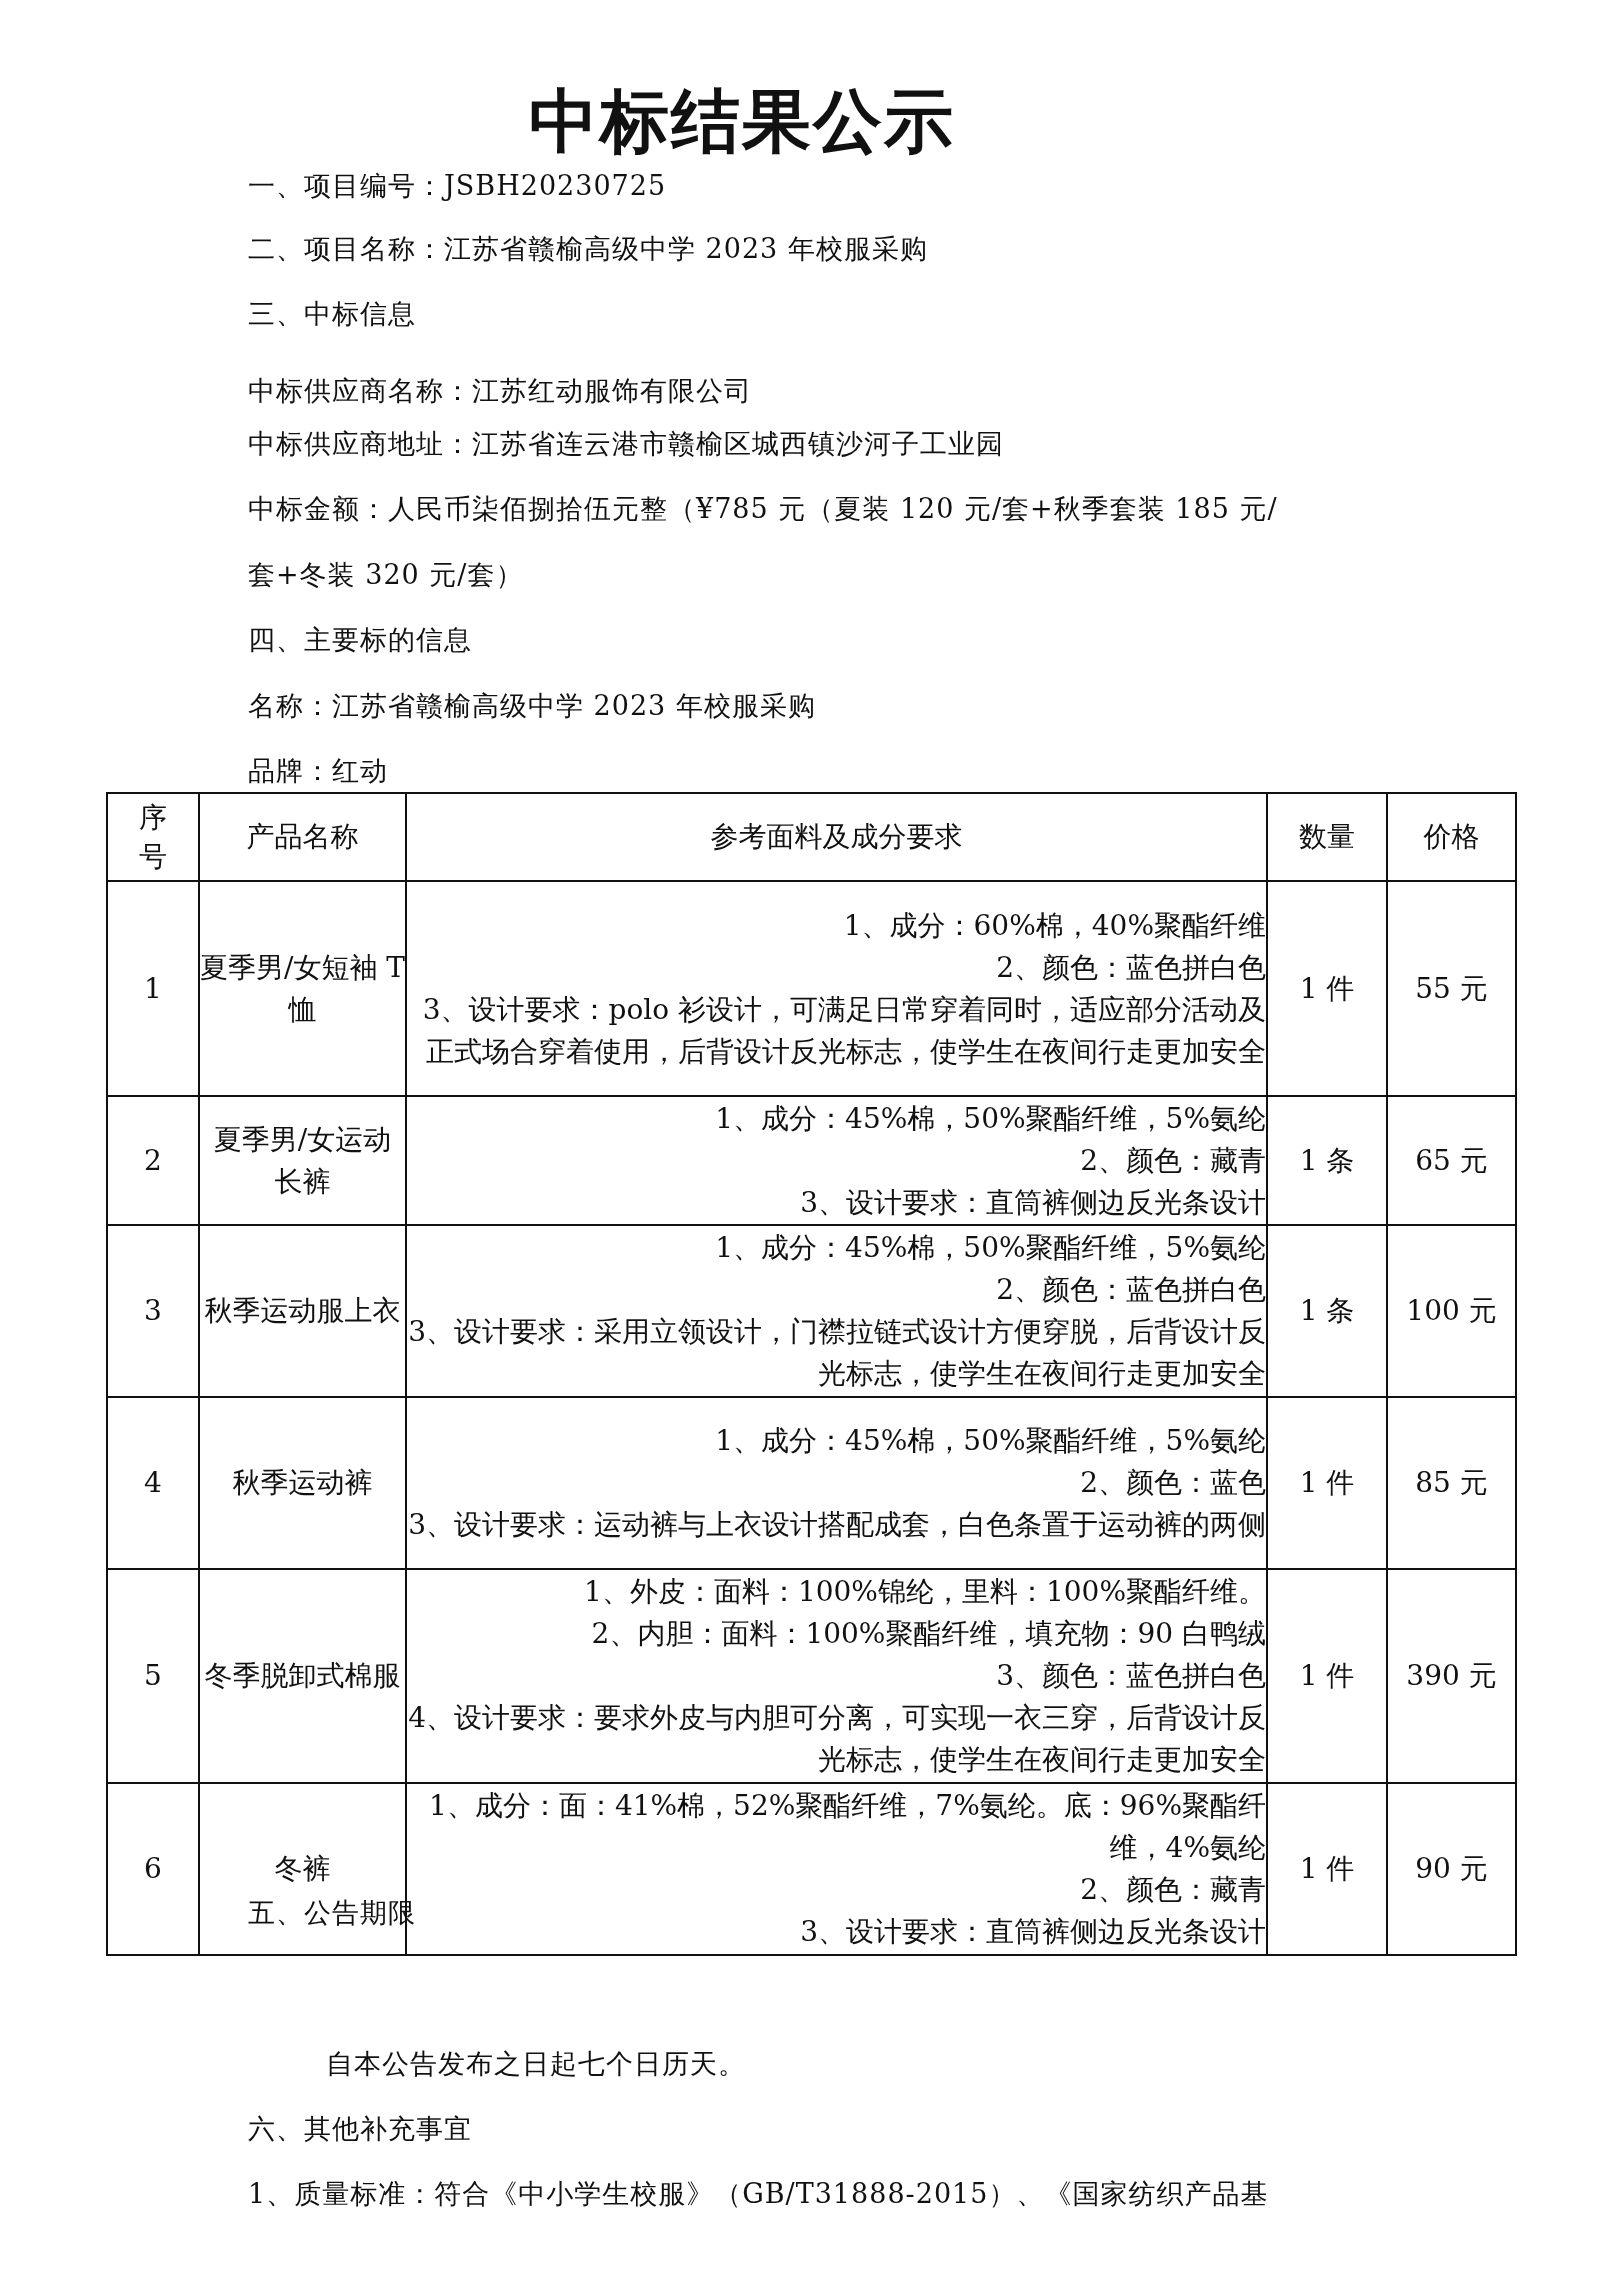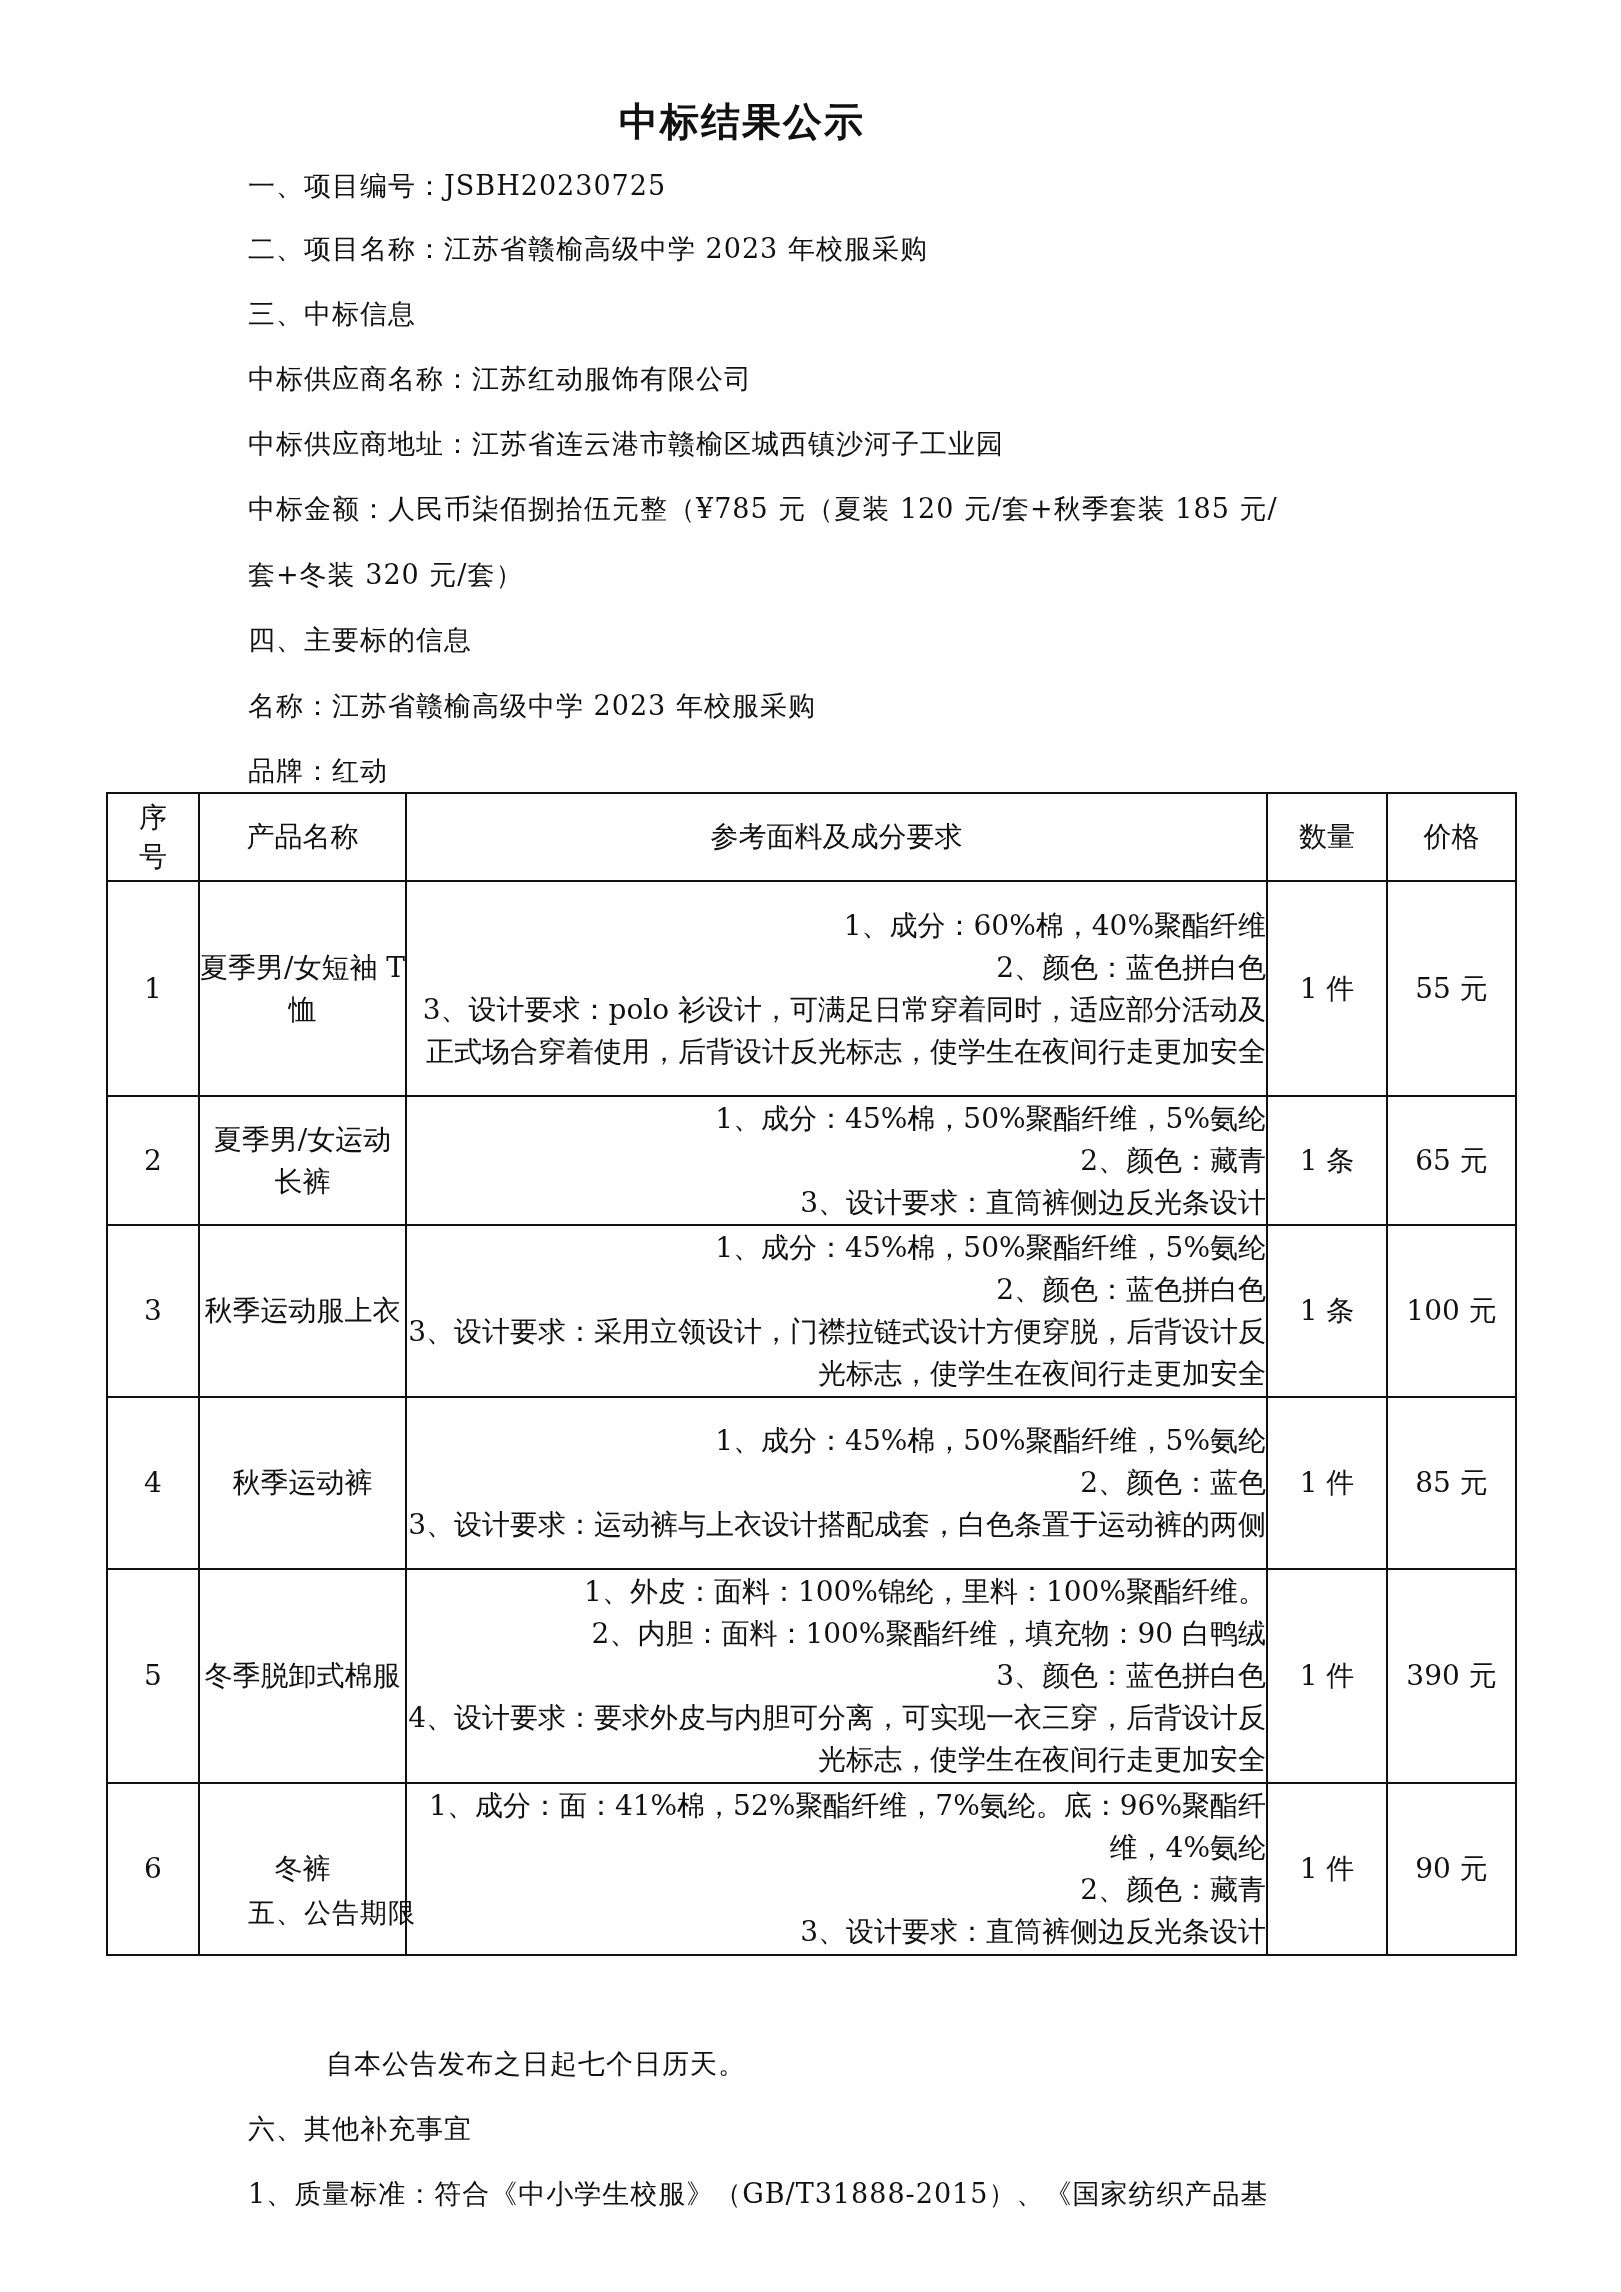--- a/index.html
+++ b/index.html
@@ -4,21 +4,21 @@
 <style>
   html, body { margin: 0; padding: 0; background: #ffffff; }
   body {
     width: 1621px; height: 2293px; position: relative; overflow: hidden;
     font-family: "DejaVu Serif", "Liberation Serif", serif;
     color: #111111;
   }
   .title {
     position: absolute; left: 0; width: 1484px; top: 90px;
     text-align: center; font-family: "DejaVu Sans", "Liberation Sans", sans-serif;
-    font-weight: bold; font-size: 39px; letter-spacing: 2px; line-height: 63px;
+    font-weight: bold; font-size: 69px; letter-spacing: 2px; line-height: 63px;
   }
   .line {
     position: absolute; left: 248px; font-size: 27px; line-height: 39px;
     white-space: nowrap; letter-spacing: 1px;
   }
   .line.indent { left: 326px; }
   table.spec {
     position: absolute; left: 106px; top: 792px; width: 1408px;
     border-collapse: collapse; table-layout: fixed;
     font-size: 28px; line-height: 42px;
@@ -39,21 +39,21 @@
   .th-seq { line-height: 39px; }
 </style>
 </head>
 <body>
 
 <div class="title">中标结果公示</div>
 
 <div class="line" style="top:166px">一、项目编号：JSBH20230725</div>
 <div class="line" style="top:229px">二、项目名称：江苏省赣榆高级中学 2023 年校服采购</div>
 <div class="line" style="top:294px">三、中标信息</div>
-<div class="line" style="top:359px">中标供应商名称：江苏红动服饰有限公司</div>
+<div class="line" style="top:371px">中标供应商名称：江苏红动服饰有限公司</div>
 <div class="line" style="top:424px">中标供应商地址：江苏省连云港市赣榆区城西镇沙河子工业园</div>
 <div class="line" style="top:489px">中标金额：人民币柒佰捌拾伍元整（¥785 元（夏装 120 元/套+秋季套装 185 元/</div>
 <div class="line" style="top:555px">套+冬装 320 元/套）</div>
 <div class="line" style="top:620px">四、主要标的信息</div>
 <div class="line" style="top:686px">名称：江苏省赣榆高级中学 2023 年校服采购</div>
 <div class="line" style="top:751px">品牌：红动</div>
 
 <table class="spec">
   <colgroup>
     <col class="col-no">

